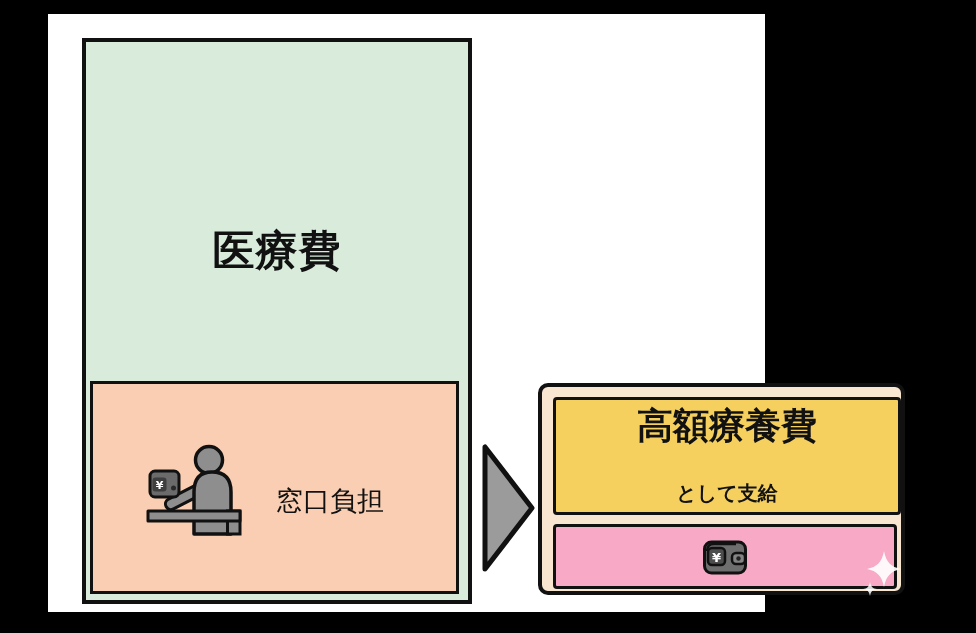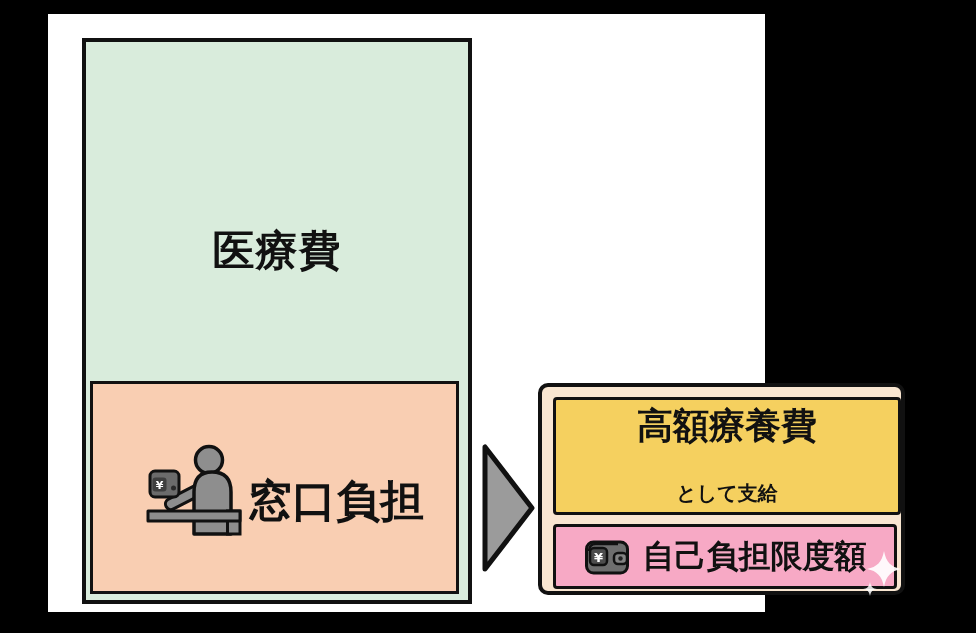--- a/index.html
+++ b/index.html
@@ -19,21 +19,21 @@
     position:absolute;left:0;top:186px;width:100%;text-align:center;
     font-size:42px;font-weight:800;letter-spacing:1px;line-height:46px;
   }
   #copay-box{
     position:absolute;left:42px;top:367px;width:369px;height:213px;
     background:#f9ceb2;border:3px solid #111;
   }
   #person-icon{position:absolute;left:92px;top:416px;width:110px;height:110px;}
   #copay-label{
     position:absolute;left:200px;top:466px;width:164px;text-align:center;
-    font-size:44px;font-weight:700;line-height:42px;white-space:nowrap;
+    font-size:27px;font-weight:400;line-height:42px;white-space:nowrap;
   }
   #flow-arrow{position:absolute;left:434px;top:428px;width:56px;height:132px;}
   #result-panel{
     position:absolute;left:490px;top:369px;width:367px;height:212px;
     background:#f9e6d1;border:4px solid #111;border-radius:10px;
   }
   #benefit-box{
     position:absolute;left:11px;top:10px;width:348px;height:118px;
     background:#f5d05f;border:3px solid #111;border-radius:4px;
     display:flex;flex-direction:column;align-items:center;justify-content:center;gap:29px;
@@ -91,21 +91,20 @@
 
       <div id="limit-box">
         <svg id="wallet-icon" viewBox="0 0 46 40">
           <rect x="2.5" y="5" width="41" height="31" rx="7" fill="#6e6e6e" stroke="#111" stroke-width="3"></rect>
           <path d="M5,14 Q5,7 12,7 L34,7" fill="none" stroke="#111" stroke-width="2.5"></path>
           <rect x="6" y="11" width="17" height="17" rx="4" fill="#4d4d4d" stroke="#111" stroke-width="2.5"></rect>
           <text x="14.5" y="24.5" text-anchor="middle" font-size="13" font-weight="bold" fill="#fff" font-family="'DejaVu Sans',sans-serif">¥</text>
           <rect x="30" y="16" width="13" height="11" rx="4" fill="#848484" stroke="#111" stroke-width="2.5"></rect>
           <circle cx="36.5" cy="21.5" r="2.2" fill="#222"></circle>
         </svg>
-        <div id="limit-label">自己負担限度額</div>
       </div>
 
       <svg id="sparkle" viewBox="0 0 48 52">
         <path d="M26,4 C28,15 33,20 43,22 C33,24 28,29 26,40 C24,29 19,24 9,22 C19,20 24,15 26,4 Z" fill="#ffffff" opacity="0.92"></path>
         <path d="M12,35 C13,40 15,41.5 19,42 C15,42.5 13,44 12,49 C11,44 9,42.5 5,42 C9,41.5 11,40 12,35 Z" fill="#ffffff" opacity="0.85"></path>
       </svg>
 
     </div>
   </div>
 </div>

